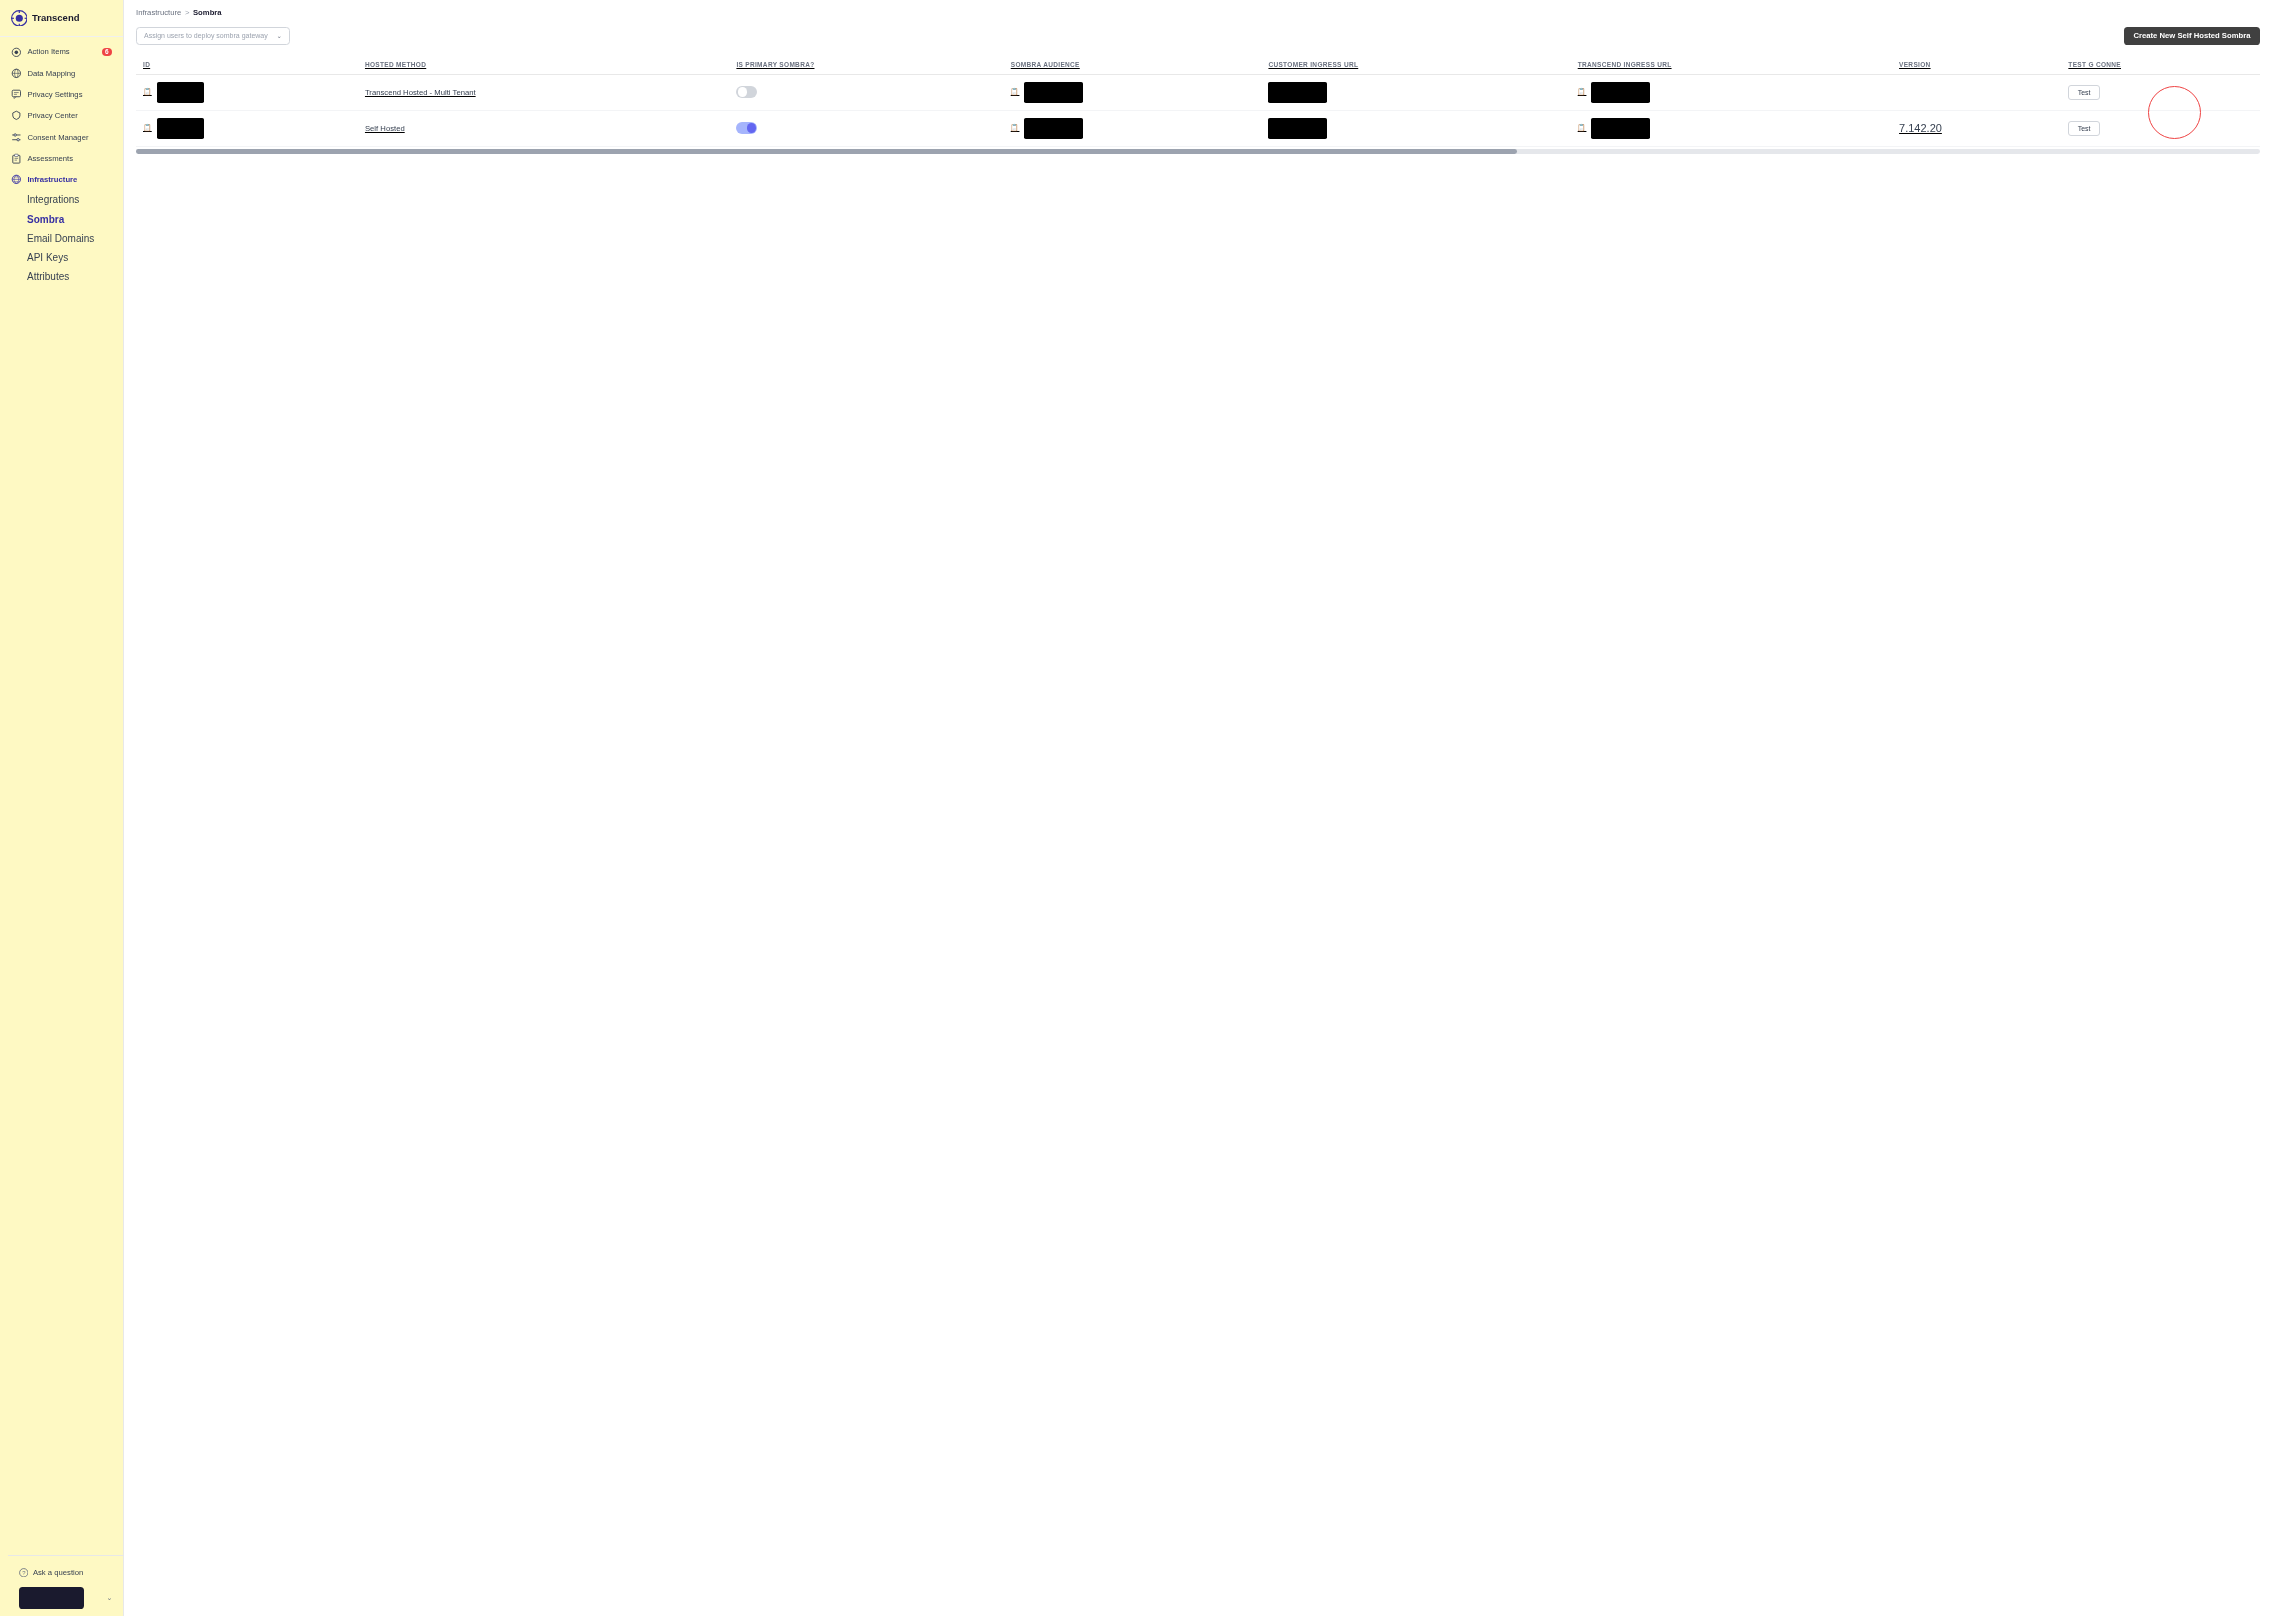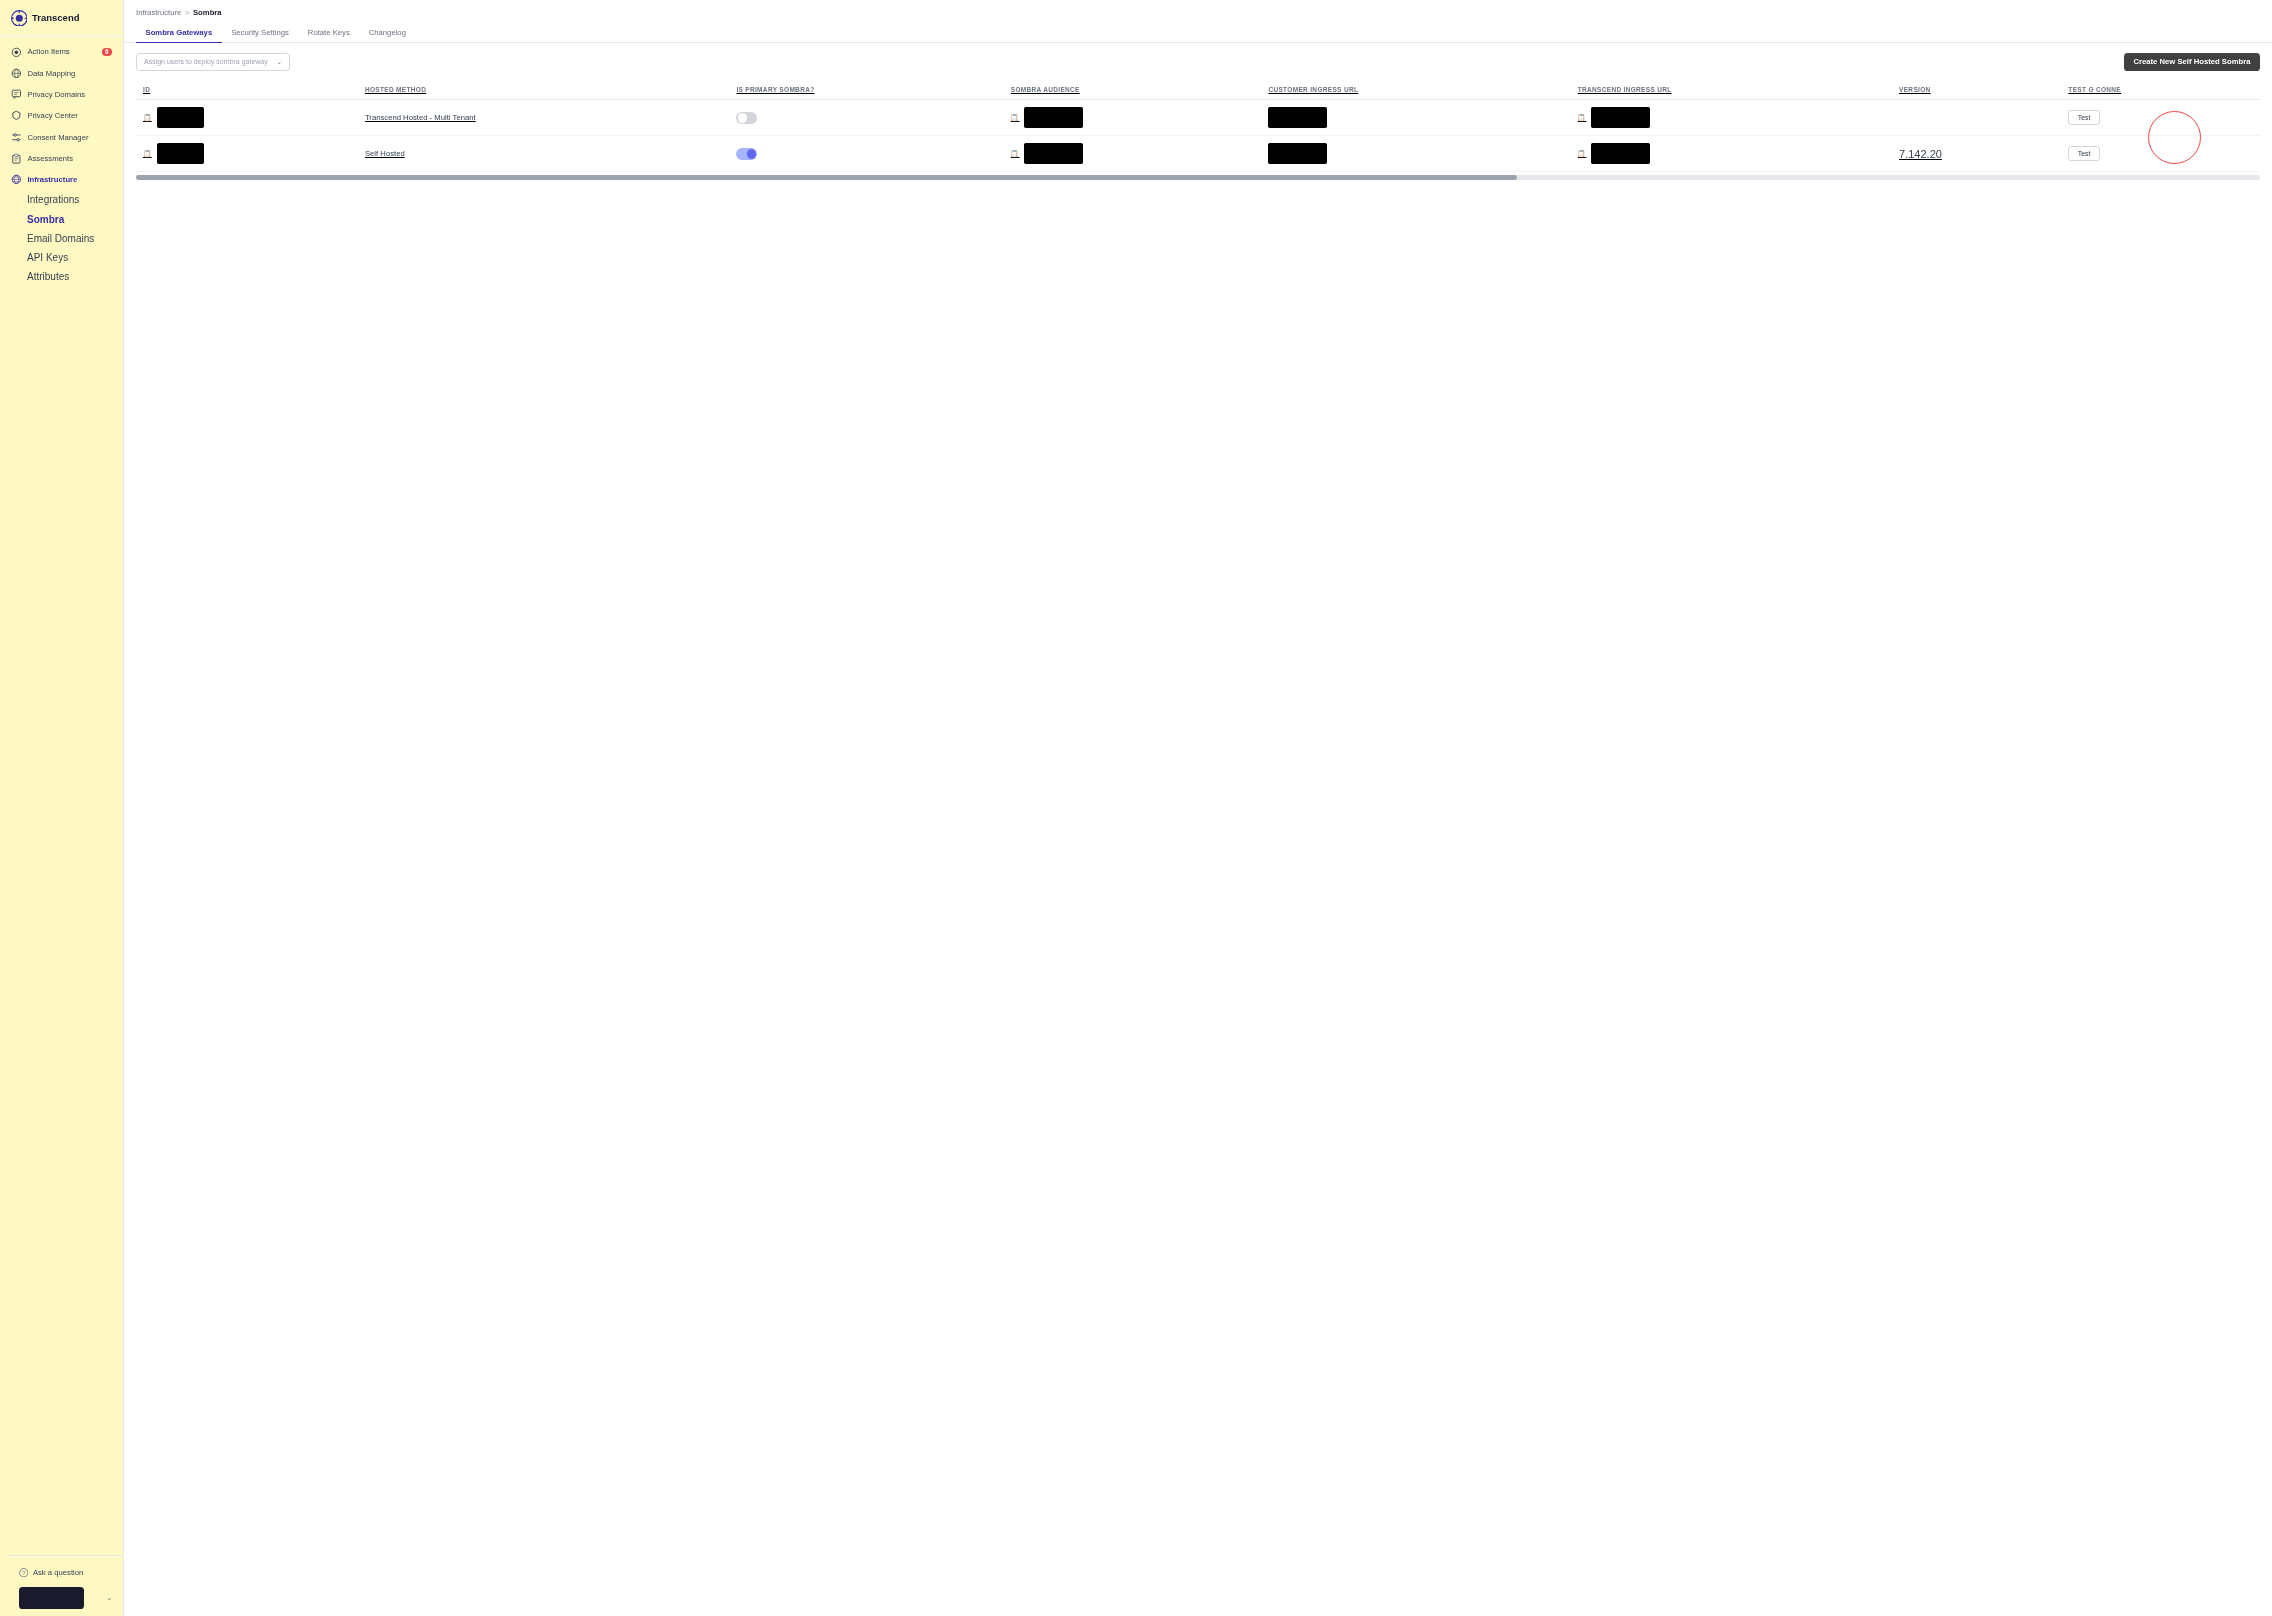--- a/index.html
+++ b/index.html
@@ -348,21 +348,21 @@
       <span>Data Mapping</span>
     </div>
 
     <div class="nav-item">
       <svg class="nav-icon" viewBox="0 0 18 18" fill="none">
         <rect x="2" y="2" width="14" height="11" rx="2" stroke="#374151" stroke-width="1.5" fill="none"></rect>
         <line x1="5" y1="6" x2="13" y2="6" stroke="#374151" stroke-width="1"></line>
         <line x1="5" y1="9" x2="10" y2="9" stroke="#374151" stroke-width="1"></line>
         <path d="M5 13 L5 16 L9 13" stroke="#374151" stroke-width="1" fill="none"></path>
       </svg>
-      <span>Privacy Domains</span>
+      <span>Privacy Settings</span>
     </div>
 
     <div class="nav-item">
       <svg class="nav-icon" viewBox="0 0 18 18" fill="none">
         <path d="M9 2 L15 5 L15 10 Q15 14 9 16 Q3 14 3 10 L3 5 Z" stroke="#374151" stroke-width="1.5" fill="none"></path>
       </svg>
       <span>Privacy Center</span>
     </div>
 
     <div class="nav-item">
@@ -429,34 +429,20 @@
 </nav>
 
 <div class="main">
 
   <div class="breadcrumb">
     <span class="breadcrumb-link">Infrastructure</span>
     <span class="breadcrumb-sep">&gt;</span>
     <span class="breadcrumb-current">Sombra</span>
   </div>
 
-  <div class="tabs-bar">
-    <div class="tab active">
-      <span>Sombra Gateways</span>
-    </div>
-    <div class="tab">
-      <span>Security Settings</span>
-    </div>
-    <div class="tab">
-      <span>Rotate Keys</span>
-    </div>
-    <div class="tab">
-      <span>Changelog</span>
-    </div>
-  </div>
 
   <div class="content-area">
 
     <div class="toolbar">
       <div class="dropdown-select">
         <span style="color:#9ca3af; font-size:7px;">Assign users to deploy sombra gateway</span>
         <span style="color:#6b7280; font-size:6.5px;">⌄</span>
       </div>
       <button class="create-btn">Create New Self Hosted Sombra</button>
     </div>

